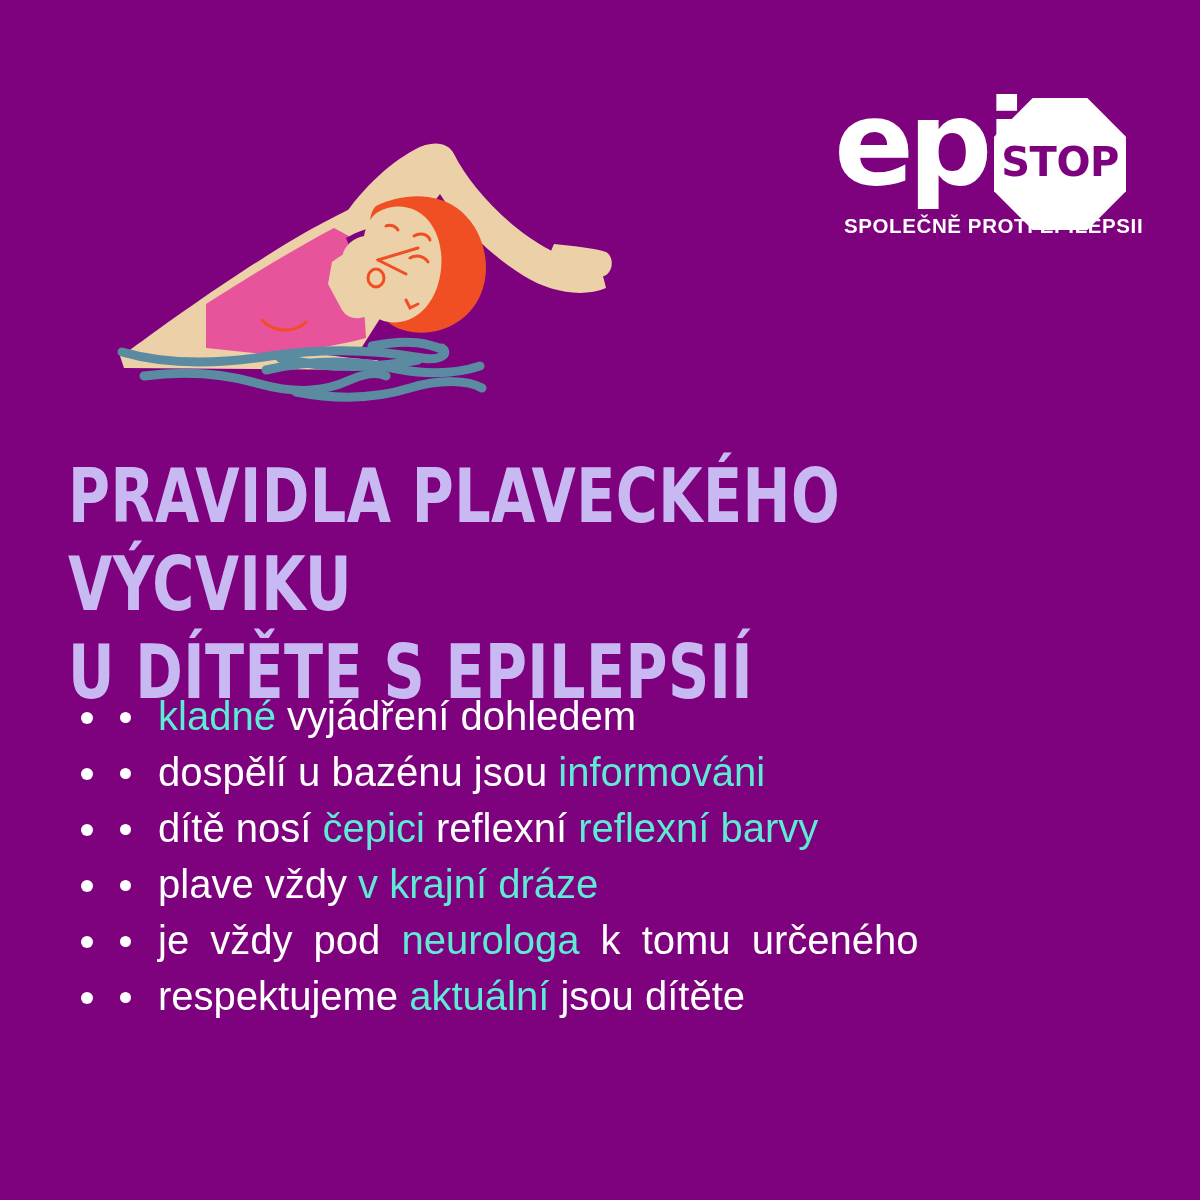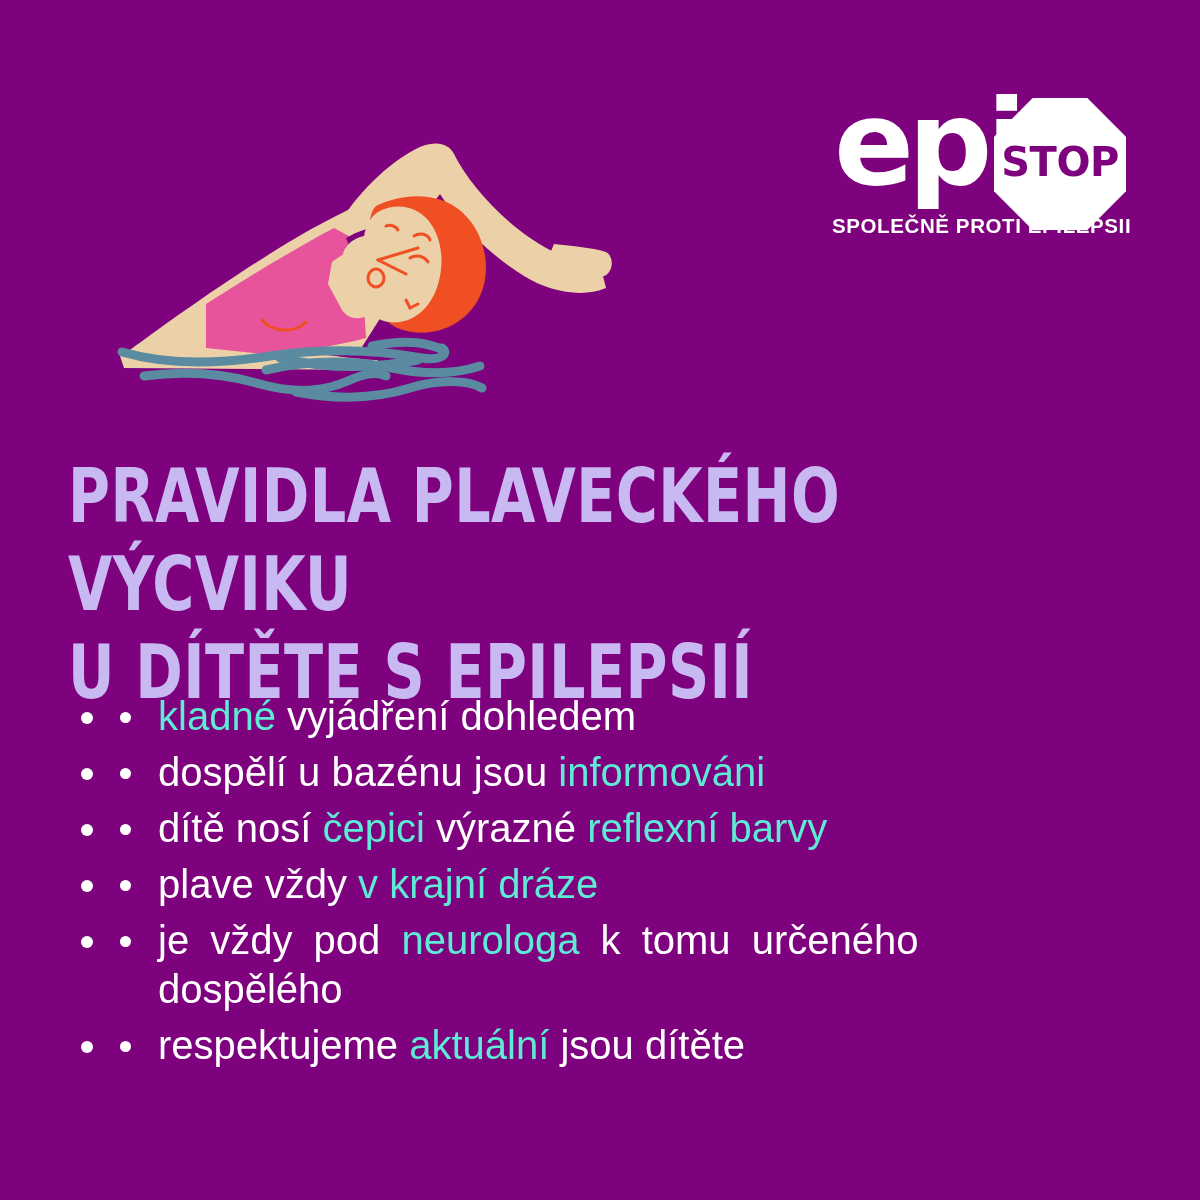--- a/index.html
+++ b/index.html
@@ -49,21 +49,21 @@
   .logo-stop {
     font-family:"DejaVu Sans", sans-serif;
     font-weight:700;
     font-size:40px;
     letter-spacing:-0.5px;
     color:#7e027e;
     transform:translateY(-2px);
   }
   .logo-tagline {
     position:absolute;
-    left:4px; top:118px;
+    left:16px; top:118px;
     width:292px;
     text-align:center;
     font-family:"Liberation Sans", sans-serif;
     font-weight:700;
     font-size:20.5px;
     letter-spacing:0.6px;
     color:#ffffff;
     white-space:nowrap;
   }
 
@@ -201,29 +201,29 @@
     <li class="bullet-row">
       <span class="bullet-dot"></span>
       <span class="bullet-text"><span class="hl">kladné</span><span> vyjádření dohledem</span></span>
     </li>
     <li class="bullet-row">
       <span class="bullet-dot"></span>
       <span class="bullet-text"><span>dospělí u bazénu jsou </span><span class="hl">informováni</span><br></span>
     </li>
     <li class="bullet-row">
       <span class="bullet-dot"></span>
-      <span class="bullet-text"><span>dítě nosí </span><span class="hl">čepici</span><span> výrazné </span><span class="hl">reflexní barvy</span></span>
+      <span class="bullet-text"><span>dítě nosí </span><span class="hl">čepici</span><span> reflexní </span><span class="hl">reflexní barvy</span></span>
     </li>
     <li class="bullet-row">
       <span class="bullet-dot"></span>
       <span class="bullet-text"><span>plave vždy </span><span class="hl">v krajní dráze</span></span>
     </li>
     <li class="bullet-row b-just">
       <span class="bullet-dot"></span>
-      <span class="bullet-text"><span>je vždy pod </span><span class="hl">neurologa</span><span> k tomu určeného</span><br><span>dospělého</span></span>
+      <span class="bullet-text"><span>je vždy pod </span><span class="hl">neurologa</span><span> k tomu určeného</span><br></span>
     </li>
     <li class="bullet-row">
       <span class="bullet-dot"></span>
       <span class="bullet-text"><span>respektujeme </span><span class="hl">aktuální</span><span> jsou dítěte</span></span>
     </li>
   </ul>
 
 </div>
 
 </body></html>

